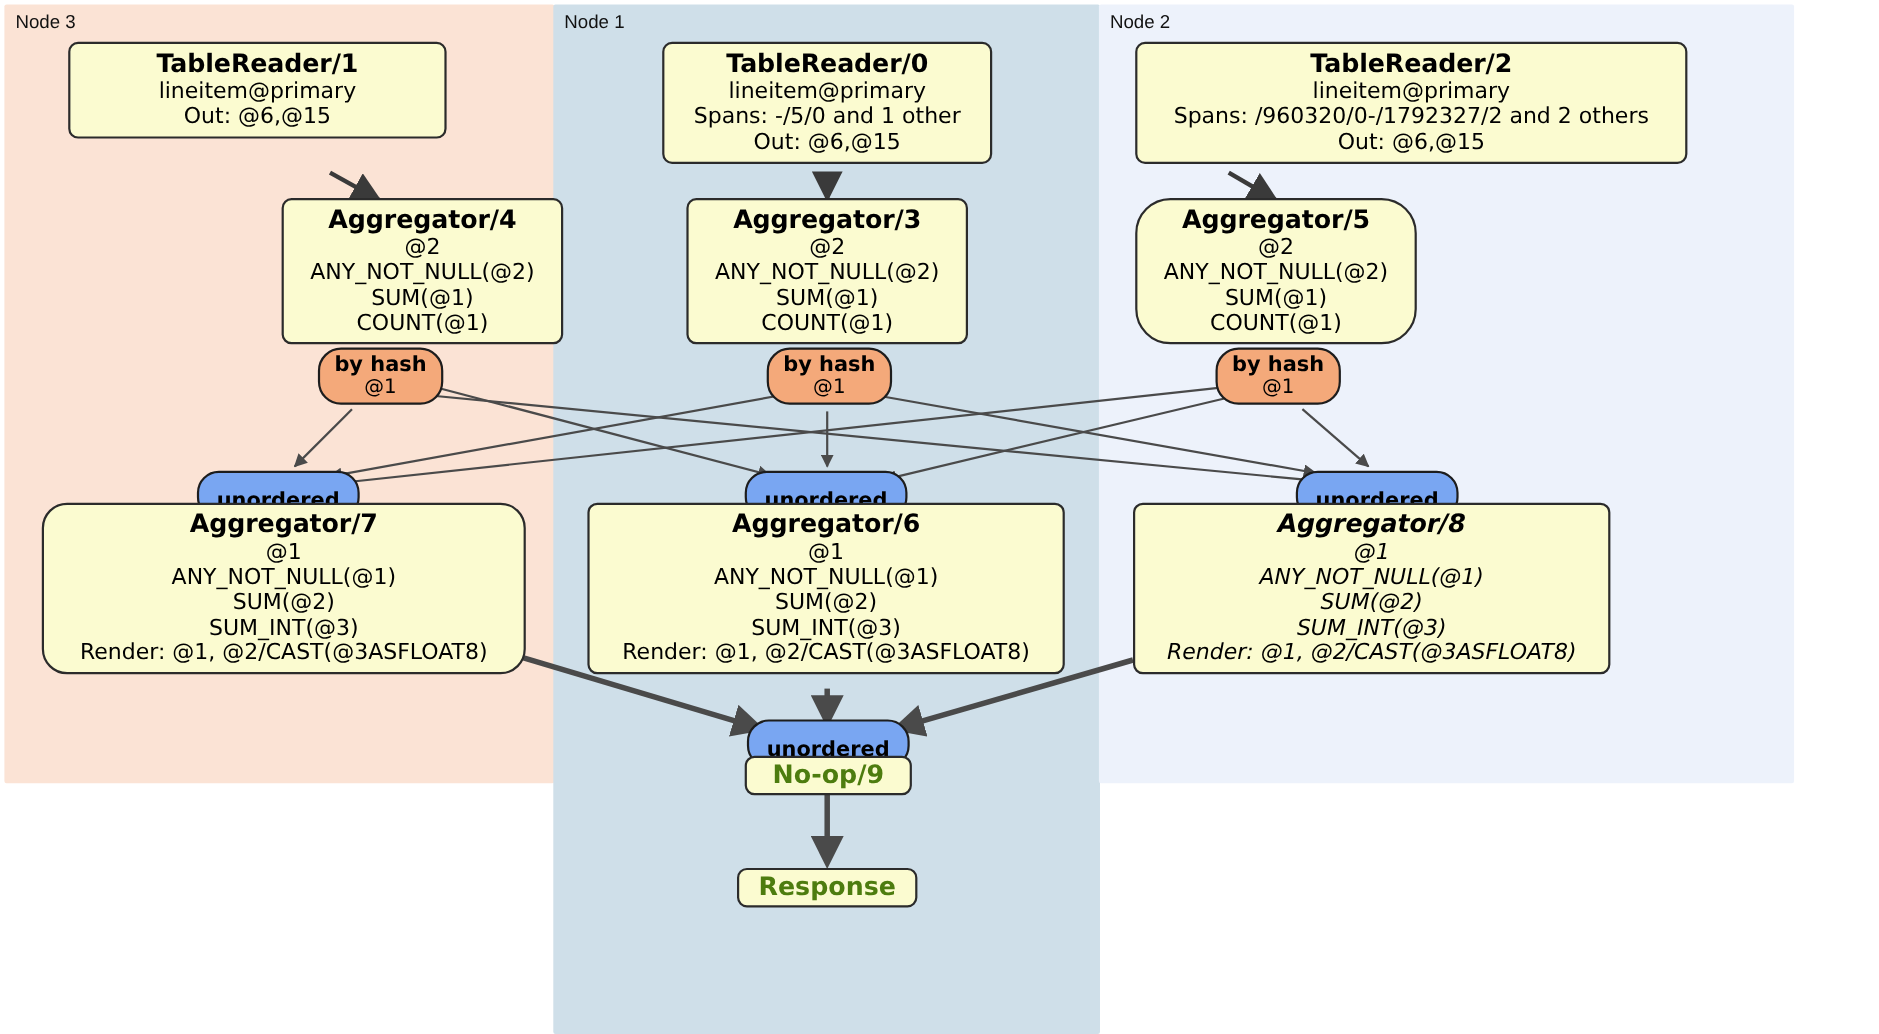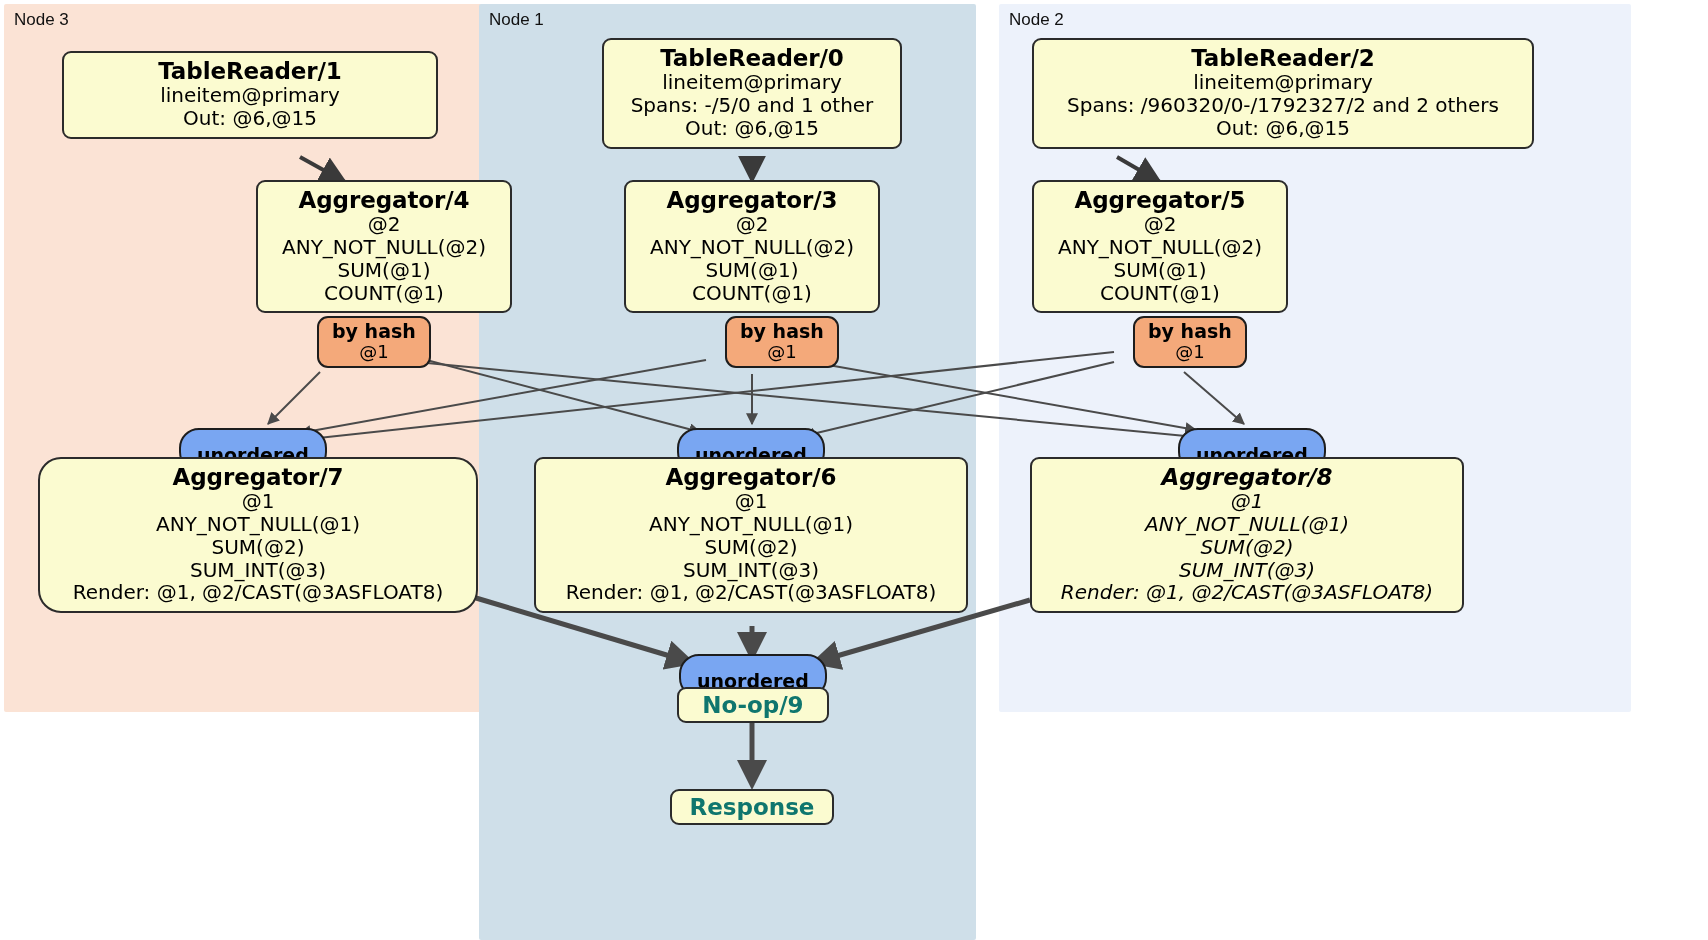--- a/index.html
+++ b/index.html
@@ -23,21 +23,21 @@
   .node-panel .node-label {
     position: absolute;
     top: 6px;
     left: 10px;
     font-size: 17px;
     color: #111;
     font-family: "Liberation Sans", sans-serif;
     white-space: nowrap;
   }
   #panel-node3 { left: 4px;    top: 4px;  width: 500px;  height: 708px; background: #fbe3d5; }
-  #panel-node1 { left: 479px;  top: 4px;  width: 497px;  height: 936px; background: #cfdfe9; padding-left: 42px; }
+  #panel-node1 { left: 503px;  top: 4px;  width: 497px;  height: 936px; background: #cfdfe9; padding-left: 42px; }
   #panel-node2 { left: 999px;  top: 4px;  width: 632px;  height: 708px; background: #edf2fb; }
 
   
   #edges {
     position: absolute; left: 0; top: 0;
     width: 1708px; height: 940px;
     pointer-events: none;
   }
 
   
@@ -68,36 +68,35 @@
     position: absolute;
     background: #fbfbd0;
     border: 2px solid #2b2b2b;
     border-radius: 9px;
     text-align: center;
     display: flex;
     align-items: center;
     justify-content: center;
     font-weight: bold;
     font-size: 23px;
-    color: #0f766e;
+    color: #4d7c0f;
   }
 
   
   .badge {
     position: absolute;
     border: 2px solid #1d1d1d;
     text-align: center;
     color: #000;
     line-height: 1.1;
   }
   .badge-hash {
     background: #f4a97a;
-    border-radius: 11px;
+    border-radius: 21px;
     padding: 3px 13px 4px 13px;
-    margin-left: 28px;
   }
   .badge-hash .bh-title { font-weight: bold; font-size: 19px; display: block; white-space: nowrap; }
   .badge-hash .bh-sub   { font-size: 18px; display: block; white-space: nowrap; }
   .badge-unordered {
     background: #79a6f2;
     border-radius: 20px;
     padding: 15px 16px 4px 16px;
     font-weight: bold;
     font-size: 19px;
     white-space: nowrap;
@@ -179,21 +178,21 @@
     </g>
     <g stroke="#4a4a4a" stroke-width="5" fill="none">
       <path d="M 1030 600 L 816 662" marker-end="url(#ah-big)"></path>
     </g>
 
     <g stroke="#4a4a4a" stroke-width="5" fill="none">
       <path d="M 752 722 L 752 784" marker-end="url(#ah-big)"></path>
     </g>
   </svg>
 
-  <div class="proc-box" style="left:62px; top:51px; width:376px;">
+  <div class="proc-box" style="left:62px; top:38px; width:344px;">
     <span class="proc-title">TableReader/1</span>
     <span class="proc-line">lineitem@primary</span>
     <span class="proc-line">Out: @6,@15</span>
   </div>
 
   <div class="proc-box" style="left:602px; top:38px; width:300px;">
     <span class="proc-title">TableReader/0</span>
     <span class="proc-line">lineitem@primary</span>
     <span class="proc-line">Spans: -/5/0 and 1 other</span>
     <span class="proc-line">Out: @6,@15</span>
@@ -215,21 +214,21 @@
   </div>
 
   <div class="proc-box" style="left:624px; top:180px; width:256px;">
     <span class="proc-title">Aggregator/3</span>
     <span class="proc-line">@2</span>
     <span class="proc-line">ANY_NOT_NULL(@2)</span>
     <span class="proc-line">SUM(@1)</span>
     <span class="proc-line">COUNT(@1)</span>
   </div>
 
-  <div class="proc-box" style="left:1032px; top:180px; width:256px;">
+  <div class="proc-box" style="left:1032px; top:180px; width:256px;border-radius:32px;">
     <span class="proc-title">Aggregator/5</span>
     <span class="proc-line">@2</span>
     <span class="proc-line">ANY_NOT_NULL(@2)</span>
     <span class="proc-line">SUM(@1)</span>
     <span class="proc-line">COUNT(@1)</span>
   </div>
 
   <div class="badge badge-hash" style="left:289px; top:316px;">
     <span class="bh-title">by hash</span>
     <span class="bh-sub">@1</span>

